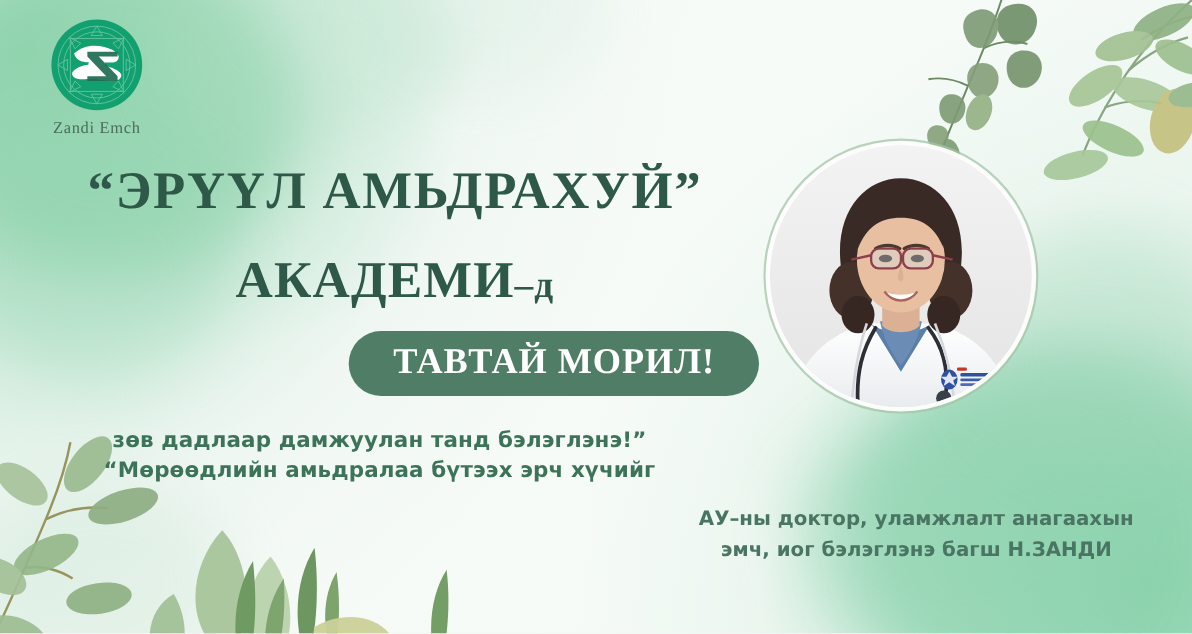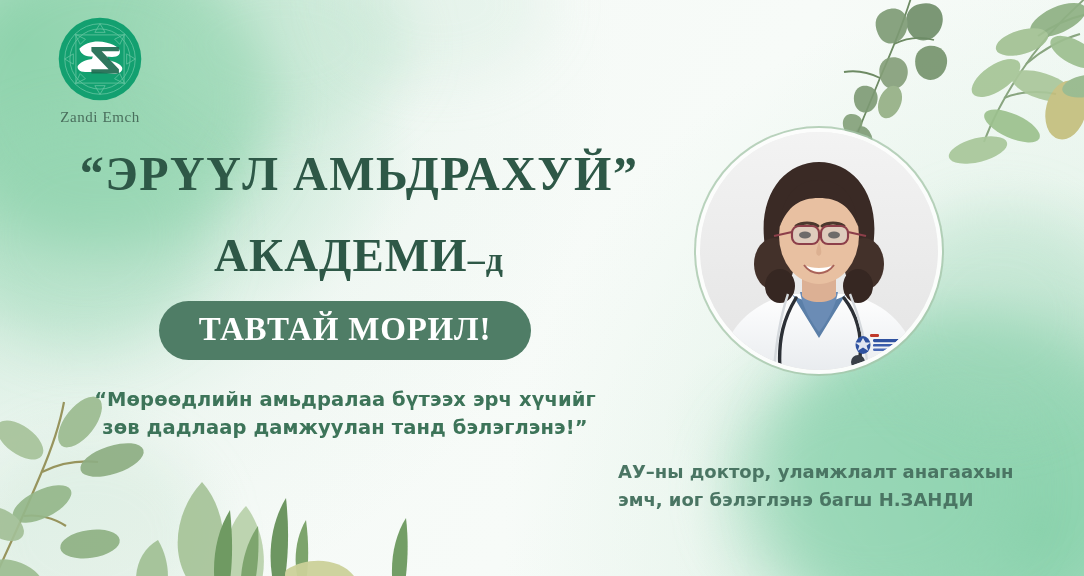--- a/index.html
+++ b/index.html
@@ -43,21 +43,21 @@
 
   
   .foliage { position:absolute; pointer-events:none; }
   .fol-tr { right:-6px;  top:-10px;  width:300px; height:190px; }
   .fol-tr2{ right:112px; top:-14px;  width:170px; height:165px; }
   .fol-bl { left:-20px;  bottom:-18px; width:330px; height:230px; }
   .fol-bc { left:200px;  bottom:-26px; width:230px; height:150px; }
 
   
   .logo-wrap {
-    position:absolute; left:38px; top:16px;
+    position:absolute; left:26px; top:16px;
     width:124px; text-align:center;
   }
   .logo-mark { width:86px; height:86px; margin:0 auto; display:block; }
   .logo-text {
     margin-top:7px;
     font-family:"Liberation Serif", serif;
     font-size:15px;
     letter-spacing:0.6px;
     color:#4a6f5d;
   }
@@ -81,21 +81,21 @@
     letter-spacing:1.5px;
     white-space:nowrap;
   }
   .title-2 {
     font-size:47px;
     letter-spacing:1px;
     margin-top:34px;
   }
   .title-2 .suffix { font-size:34px; }
 
-  .badge-row { margin-top:22px; }
+  .badge-row { margin-top:22px;text-align:right; }
   .badge {
     display:inline-block;
     background:#4f7d66;
     color:#ffffff;
     font-family:"Liberation Serif", serif;
     font-weight:700;
     font-size:33px;
     letter-spacing:0.8px;
     padding:11px 40px 13px;
     border-radius:34px;
@@ -123,21 +123,21 @@
     background:#f0f0f0;
     box-shadow:0 0 0 4px rgba(255,255,255,0.95), 0 0 0 6px rgba(164,196,168,0.75);
   }
   .portrait svg { display:block; width:100%; height:100%; }
 
   
   .credits {
     position:absolute;
     right:36px; top:458px;
     width:430px;
-    text-align:left;
+    text-align:center;
     font-family:"DejaVu Sans", sans-serif;
     font-weight:700;
     font-size:18px;
     line-height:1.55;
     color:#4a7563;
   }
   .credits span { display:block; }
 </style>
 </head>
 <body>
@@ -271,22 +271,22 @@
     <div class="title-line title-1">“ЭРҮҮЛ  АМЬДРАХУЙ”</div>
     <div class="title-line title-2">
       <span>АКАДЕМИ</span><span class="suffix">–д</span>
     </div>
 
     <div class="badge-row">
       <div class="badge">ТАВТАЙ МОРИЛ!</div>
     </div>
 
     <div class="quote">
+      <span>зөв дадлаар дамжуулан танд бэлэглэнэ!”</span>
       <span>“Мөрөөдлийн амьдралаа бүтээх эрч хүчийг</span>
-      <span>зөв дадлаар дамжуулан танд бэлэглэнэ!”</span>
     </div>
   </div>
 
   <div class="portrait">
     <svg viewBox="0 0 238 238">
       <defs>
         <linearGradient id="bgp" x1="0" y1="0" x2="0" y2="1">
           <stop offset="0%" stop-color="#f3f3f3"></stop>
           <stop offset="100%" stop-color="#e4e4e4"></stop>
         </linearGradient>

